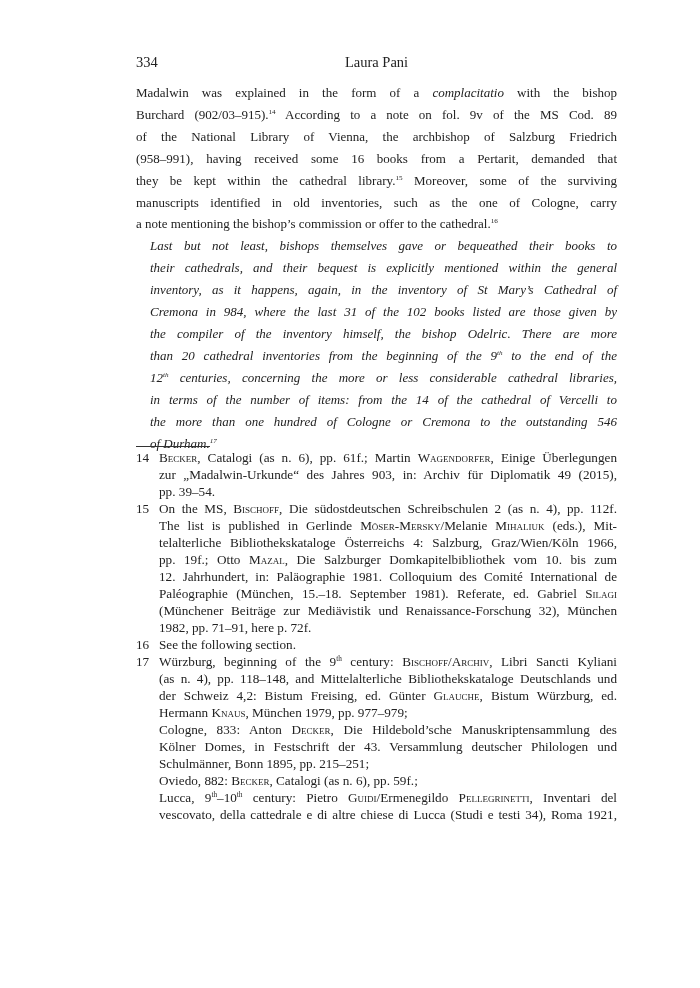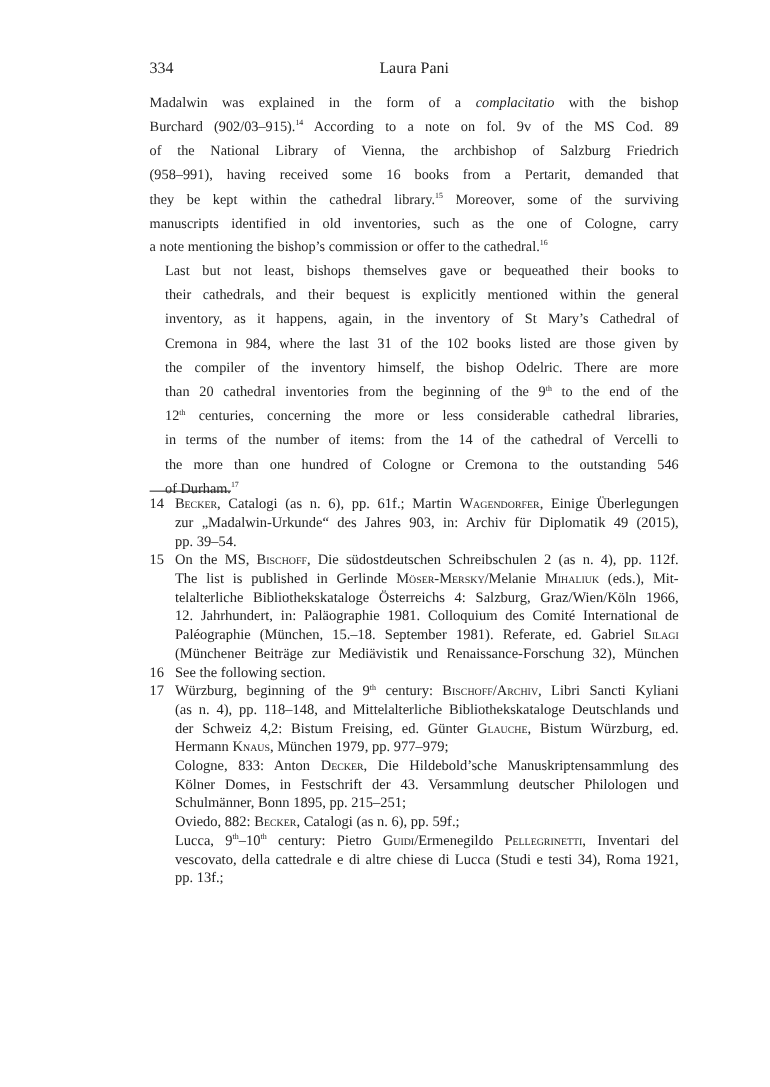--- a/index.html
+++ b/index.html
@@ -43,20 +43,21 @@
       width: 481px;
       font-size: 13px;
       line-height: 21.9px;
       text-align: justify;
     }
     .body-text p {
       margin: 0;
     }
     .body-text p.indent {
       text-indent: 14px;
+      font-style: italic;
     }
     .line {
       display: block;
       text-align: justify;
       text-align-last: justify;
       white-space: nowrap;
       overflow: visible;
     }
     .line.last {
       text-align-last: left;
@@ -149,23 +150,25 @@
         <span class="fn-line">zur „Madalwin-Urkunde“ des Jahres 903, in: Archiv für Diplomatik 49 (2015),</span>
         <span class="fn-line last">pp. 39–54.</span>
       </div>
   </div>
   <div class="footnote">
     <span class="fn-num">15</span>
     <div>
         <span class="fn-line">On the MS, <span class="sc">Bischoff</span>, Die südostdeutschen Schreibschulen 2 (as n. 4), pp. 112f.</span>
         <span class="fn-line">The list is published in Gerlinde <span class="sc">Möser-Mersky</span>/Melanie <span class="sc">Mihaliuk</span> (eds.), Mit-</span>
         <span class="fn-line">telalterliche Bibliothekskataloge Österreichs 4: Salzburg, Graz/Wien/Köln 1966,</span>
+        <span class="fn-line">pp. 19f.; Otto <span class="sc">Mazal</span>, Die Salzburger Domkapitelbibliothek vom 10. bis zum</span>
         <span class="fn-line">12. Jahrhundert, in: Paläographie 1981. Colloquium des Comité International de</span>
         <span class="fn-line">Paléographie (München, 15.–18. September 1981). Referate, ed. Gabriel <span class="sc">Silagi</span></span>
         <span class="fn-line">(Münchener Beiträge zur Mediävistik und Renaissance-Forschung 32), München</span>
+        <span class="fn-line last">1982, pp. 71–91, here p. 72f.</span>
       </div>
   </div>
   <div class="footnote">
     <span class="fn-num">16</span>
     <div>
         <span class="fn-line last">See the following section.</span>
       </div>
   </div>
   <div class="footnote">
     <span class="fn-num">17</span>
@@ -173,16 +176,15 @@
         <span class="fn-line">Würzburg, beginning of the 9<sup>th</sup> century: <span class="sc">Bischoff</span>/<span class="sc">Archiv</span>, Libri Sancti Kyliani</span>
         <span class="fn-line">(as n. 4), pp. 118–148, and Mittelalterliche Bibliothekskataloge Deutschlands und</span>
         <span class="fn-line">der Schweiz 4,2: Bistum Freising, ed. Günter <span class="sc">Glauche</span>, Bistum Würzburg, ed.</span>
         <span class="fn-line last">Hermann <span class="sc">Knaus</span>, München 1979, pp. 977–979;</span>
         <span class="fn-line">Cologne, 833: Anton <span class="sc">Decker</span>, Die Hildebold’sche Manuskriptensammlung des</span>
         <span class="fn-line">Kölner Domes, in Festschrift der 43. Versammlung deutscher Philologen und</span>
         <span class="fn-line last">Schulmänner, Bonn 1895, pp. 215–251;</span>
         <span class="fn-line last">Oviedo, 882: <span class="sc">Becker</span>, Catalogi (as n. 6), pp. 59f.;</span>
         <span class="fn-line">Lucca, 9<sup>th</sup>–10<sup>th</sup> century: Pietro <span class="sc">Guidi</span>/Ermenegildo <span class="sc">Pellegrinetti</span>, Inventari del</span>
         <span class="fn-line">vescovato, della cattedrale e di altre chiese di Lucca (Studi e testi 34), Roma 1921,</span>
-        <span class="fn-line last">pp. 13f.;</span>
       </div>
   </div>
 </div>
 
 </body></html>

